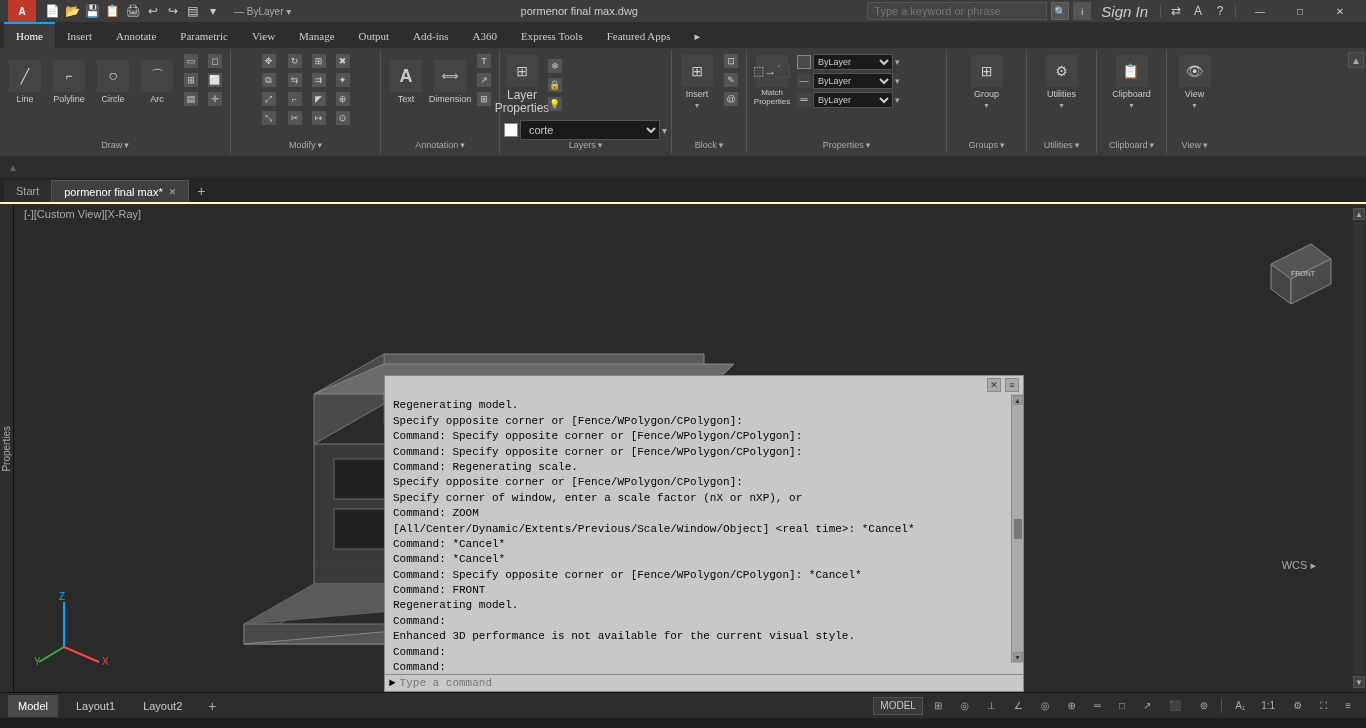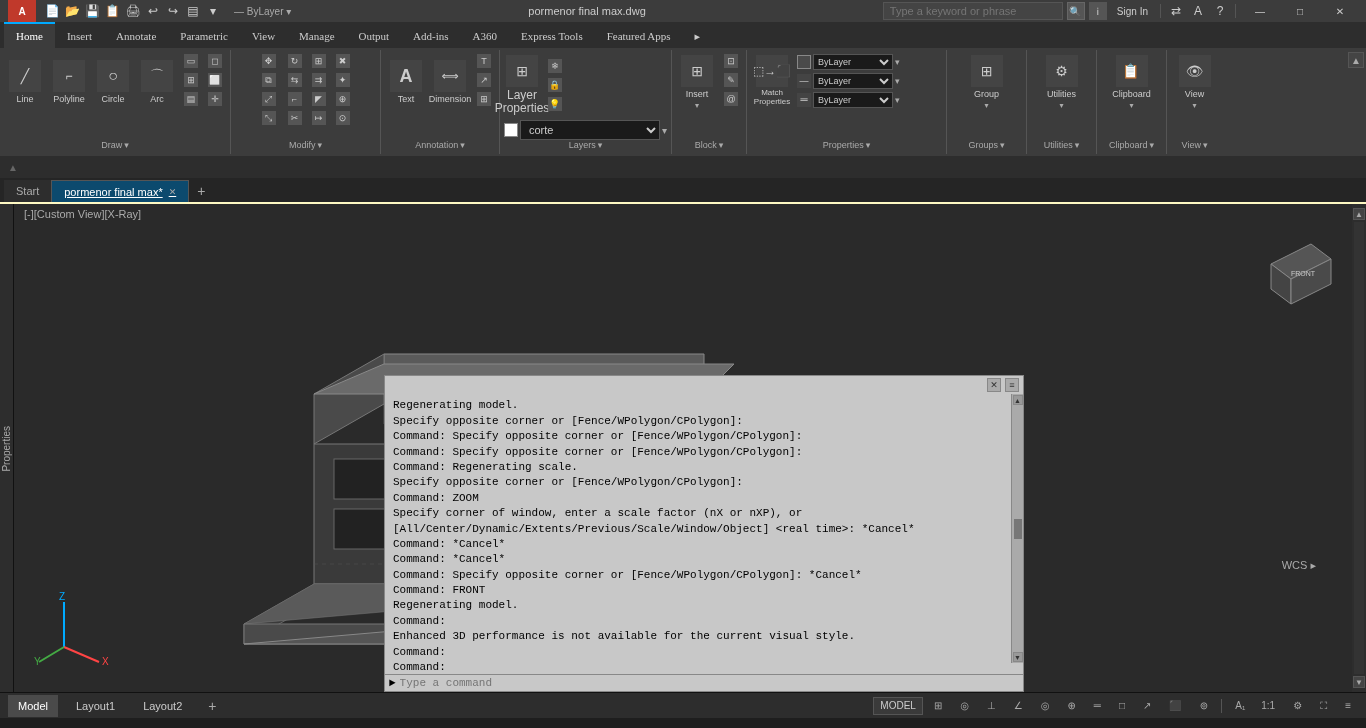--- a/index.html
+++ b/index.html
@@ -182,21 +182,21 @@
       display: flex;
       align-items: center;
       background: #3c3c3c;
       color: #ccc;
       font-size: 11px;
       cursor: pointer;
       gap: 6px;
       border: 1px solid #555;
       border-bottom: none;
     }
-    .doc-tab.active { background: #0c4a6e; color: #fff; text-decoration: underline; }
+    .doc-tab.active { background: #404040; color: #fff; }
     .doc-tab-start {
       padding: 0 12px;
       height: 22px;
       display: flex;
       align-items: center;
       background: #2d2d2d;
       color: #aaa;
       font-size: 11px;
       cursor: pointer;
     }
@@ -405,21 +405,21 @@
 
     <span style="color:#aaa; font-size:10px; padding-left:4px;">— ByLayer ▾</span>
   </div>
   <div id="title-bar-center">
     <span>pormenor final max.dwg</span>
   </div>
   <div id="title-bar-right">
     <input class="ribbon-search-input" style="background: rgb(68, 68, 68); border: 1px solid rgb(85, 85, 85); color: rgb(204, 204, 204); font-size: 11px; padding: 0px 6px; width: 180px; height: 18px;" placeholder="Type a keyword or phrase">
     <div style="width:18px;height:18px;background:#555;border:1px solid #666;display:flex;align-items:center;justify-content:center;font-size:10px;cursor:pointer;">🔍</div>
     <div style="width:18px;height:18px;background:#555;display:flex;align-items:center;justify-content:center;cursor:pointer;font-size:10px;">ℹ</div>
-    <span style="cursor:pointer;padding:0 6px;color:#ccc;font-size:10px;">Sign In</span>
+    <span style="cursor:pointer;padding:0 6px;color:#ccc;font-size:15px;font-style:italic;">Sign In</span>
     <div class="separator"></div>
     <div class="qa-btn">⇄</div>
     <div class="qa-btn">A</div>
     <div class="qa-btn">?</div>
     <div class="separator"></div>
     <div class="title-btn">—</div>
     <div class="title-btn">□</div>
     <div class="title-btn close">✕</div>
   </div>
 </div>
@@ -857,22 +857,22 @@
         <div class="cmd-btn">✕</div>
         <div class="cmd-btn">≡</div>
       </div>
       <div id="command-text">
         <div>Regenerating model.</div>
         <div>Specify opposite corner or [Fence/WPolygon/CPolygon]:</div>
         <div>Command:  Specify opposite corner or [Fence/WPolygon/CPolygon]:</div>
         <div>Command:  Specify opposite corner or [Fence/WPolygon/CPolygon]:</div>
         <div>Command:  Regenerating scale.</div>
         <div>Specify opposite corner or [Fence/WPolygon/CPolygon]:</div>
+        <div>Specify corner of window, enter a scale factor (nX or nXP), or</div>
         <div>Command:  ZOOM</div>
-        <div>Specify corner of window, enter a scale factor (nX or nXP), or</div>
         <div>[All/Center/Dynamic/Extents/Previous/Scale/Window/Object] &lt;real time&gt;: *Cancel*</div>
         <div>Command: *Cancel*</div>
         <div>Command: *Cancel*</div>
         <div>Command:  Specify opposite corner or [Fence/WPolygon/CPolygon]: *Cancel*</div>
         <div>Command:  FRONT</div>
         <div>Regenerating model.</div>
         <div>Command:</div>
         <div>Enhanced 3D performance is not available for the current visual style.</div>
         <div>Command:</div>
         <div>Command:</div>

